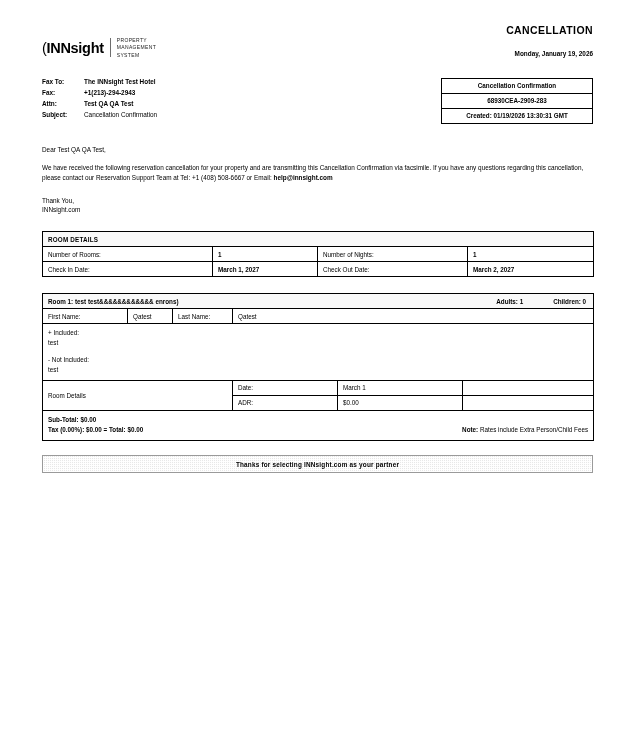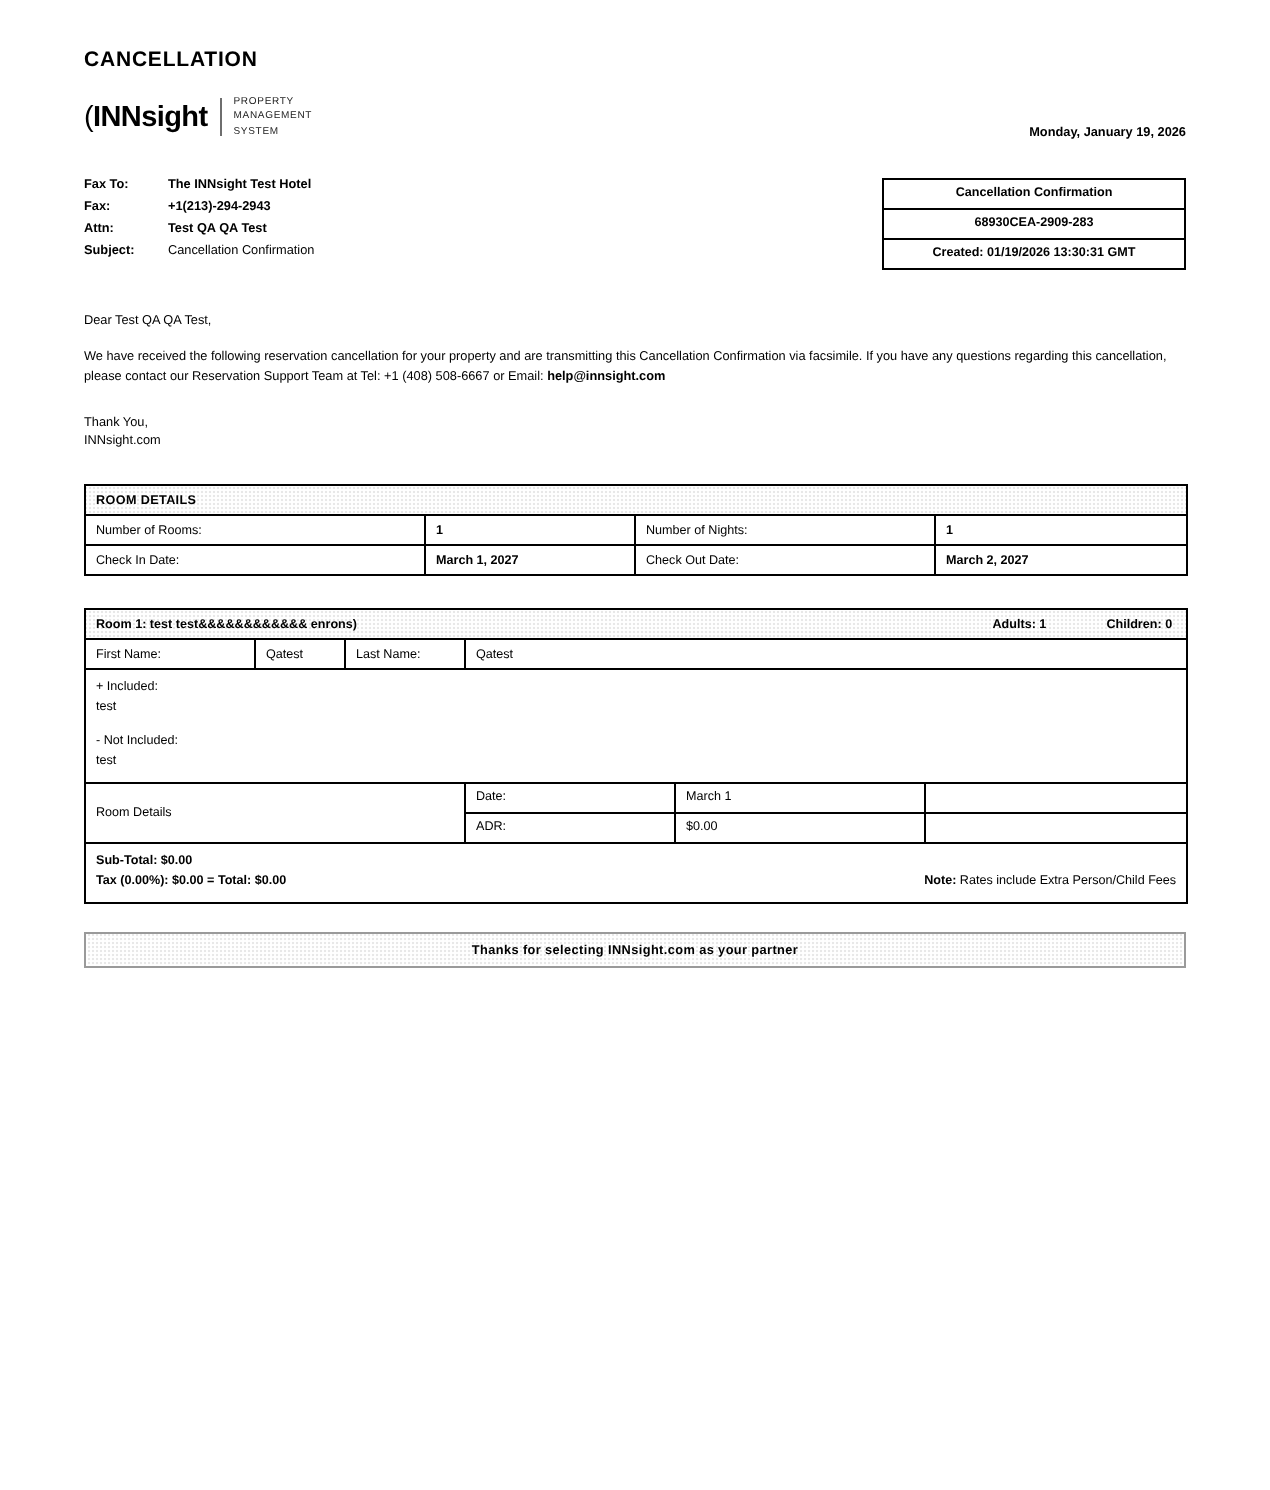--- a/index.html
+++ b/index.html
@@ -17,33 +17,33 @@
     position: relative;
     overflow: hidden;
   }
   .page {
     position: relative;
     width: 635px;
     height: 745px;
     padding: 0 42px;
   }
   .doc-title {
-    text-align: left;
+    text-align: right;
     font-weight: bold;
     font-size: 10.5px;
     letter-spacing: 0.4px;
     margin-top: 24px;
   }
 
   
   .header-row {
     display: flex;
     justify-content: space-between;
-    align-items: flex-end;
-    margin-top: 12px;
+    align-items: center;
+    margin-top: 1px;
   }
   .logo {
     display: flex;
     align-items: center;
     gap: 4px;
   }
   .logo-mark {
     font-size: 14.5px;
     font-weight: bold;
     letter-spacing: -0.3px;

